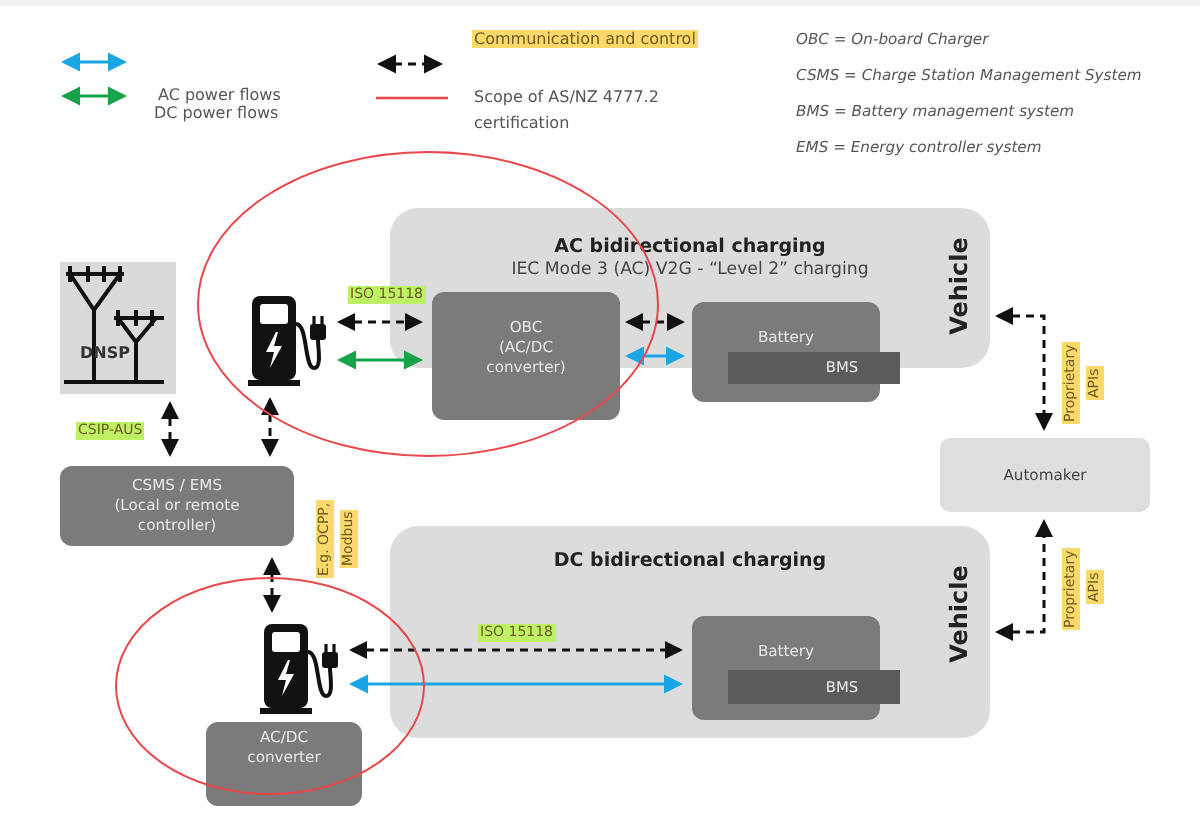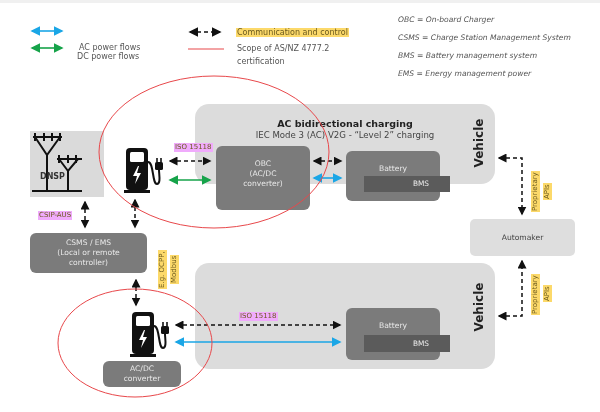--- a/index.html
+++ b/index.html
@@ -10,21 +10,21 @@
   .legend-text { font-size: 8px; color: #555; line-height: 12px; }
   .hl { background: #fcd96a; color: #6b5a1e; padding: 0 1px; }
   .abbr { font-size: 7.6px; color: #555; font-style: italic; }
   .panel { position: absolute; background: #dcdcdc; border-radius: 14px; }
   .panel-title { position: absolute; width: 100%; text-align: center; font-weight: bold; font-size: 9.5px; color: #222; }
   .panel-sub { position: absolute; width: 100%; text-align: center; font-size: 8.6px; color: #444; }
   .vehicle { position: absolute; font-weight: bold; font-size: 12px; color: #222; transform: rotate(-90deg); transform-origin: center; white-space: nowrap; }
   .box-dark { position: absolute; background: #7b7b7b; border-radius: 6px; color: #e8e8e8; text-align: center; font-size: 7.6px; line-height: 10px; }
   .bms { position: absolute; background: #5b5b5b; color: #ececec; font-size: 7.4px; text-align: center; padding-left: 28px; }
   .box-light { position: absolute; background: #dedede; border-radius: 5px; text-align: center; font-size: 7.6px; color: #444; }
-  .label-hl { position: absolute; background: #f0abfc; color: #6b5a1e; font-size: 7px; white-space: nowrap; padding: 0 1px; line-height: 9px; }
+  .label-hl { position: absolute; background: #bef264; color: #6b5a1e; font-size: 7px; white-space: nowrap; padding: 0 1px; line-height: 9px; }
   .vlabel { position: absolute; transform: rotate(-90deg); transform-origin: left top; font-size: 7px; line-height: 8.5px; background: #fcd96a; color: #6b5a1e; white-space: nowrap; padding: 0 1px; }
   svg.overlay { position: absolute; left: 0; top: 0; }
 </style>
 </head>
 <body>
 
 <div class="topbar"></div>
 
 <svg class="overlay" width="600" height="412">
   <defs>
@@ -38,53 +38,54 @@
         <path d="M0,0 L6,3 L0,6 z" fill="#111"></path>
       </marker>
   </defs>
   <line x1="32" y1="31" x2="62" y2="31" stroke="#1aa6e6" stroke-width="1.6" marker-start="url(#ab)" marker-end="url(#ab)"></line>
   <line x1="32" y1="48" x2="62" y2="48" stroke="#16a34a" stroke-width="1.6" marker-start="url(#ag)" marker-end="url(#ag)"></line>
   <line x1="190" y1="32" x2="220" y2="32" stroke="#111" stroke-width="1.6" stroke-dasharray="4,3" marker-start="url(#ak)" marker-end="url(#ak)"></line>
   <line x1="188" y1="49" x2="224" y2="49" stroke="#e8484b" stroke-width="1.2"></line>
 </svg>
 <div class="abs legend-text" style="left:77px;top:27px;margin-top:24px;">DC power flows</div>
 <div class="abs legend-text" style="left:79px;top:42px;">AC power flows</div>
-<div class="abs legend-text" style="left:236px;top:27px;"><span class="hl">Communication and control</span></div>
+<div class="abs legend-text" style="left:236px;top:14px;"><span class="hl">Communication and control</span></div>
 <div class="abs legend-text" style="left:237px;top:43px;">Scope of AS/NZ 4777.2</div>
 <div class="abs legend-text" style="left:237px;top:56px;">certification</div>
 
 <div class="abs abbr" style="left:398px;top:15px;">OBC = On-board Charger</div>
 <div class="abs abbr" style="left:398px;top:33px;">CSMS = Charge Station Management System</div>
 <div class="abs abbr" style="left:398px;top:51px;">BMS = Battery management system</div>
-<div class="abs abbr" style="left:398px;top:69px;">EMS = Energy management power</div>
+<div class="abs abbr" style="left:398px;top:69px;">EMS = Energy controller system</div>
 
 <div class="panel" style="left:195px;top:104px;width:300px;height:80px;">
   <div class="panel-title" style="top:14px;">AC bidirectional charging</div>
   <div class="panel-sub" style="top:26px;">IEC Mode 3 (AC) V2G - “Level 2” charging</div>
 </div>
 <div class="box-dark" style="left:216px;top:146px;width:94px;height:64px;padding-top:13px;box-sizing:border-box;">
   <div>OBC</div>
   <div>(AC/DC</div>
   <div>converter)</div>
 </div>
 <div class="box-dark" style="left:346px;top:151px;width:94px;height:50px;">
   <div style="position:absolute;top:13px;width:100%;">Battery</div>
   <div class="bms" style="left:18px;top:25px;width:58px;height:16px;line-height:16px;">BMS</div>
 </div>
 <div class="vehicle" style="left:455px;top:136px;">Vehicle</div>
 
 <div class="panel" style="left:195px;top:263px;width:300px;height:106px;">
+  <div class="panel-title" style="top:12px;">DC bidirectional charging</div>
 </div>
 <div class="box-dark" style="left:346px;top:308px;width:94px;height:52px;">
   <div style="position:absolute;top:13px;width:100%;">Battery</div>
   <div class="bms" style="left:18px;top:27px;width:58px;height:17px;line-height:17px;">BMS</div>
 </div>
 <div class="vehicle" style="left:455px;top:300px;">Vehicle</div>
 
-<div class="abs" style="left:30px;top:131px;width:74px;height:66px;background:#dadada;">
+<div class="abs" style="left:30px;top:131px;width:58px;height:66px;background:#dadada;">
   <svg width="54" height="66">
     <g stroke="#111" stroke-width="2" fill="none">
       <line x1="3" y1="6" x2="32" y2="6"></line>
       <line x1="5" y1="2" x2="5" y2="10"></line>
         <line x1="14" y1="2" x2="14" y2="10"></line>
         <line x1="22" y1="2" x2="22" y2="10"></line>
         <line x1="30" y1="2" x2="30" y2="10"></line>
       <path d="M5,6 L17,24 L30,6"></path>
       <line x1="17" y1="24" x2="17" y2="60"></line>
       <line x1="27" y1="28" x2="52" y2="28"></line>
@@ -106,21 +107,21 @@
   <div>controller)</div>
 </div>
 
 <div class="vlabel" style="left:158px;top:289px;">E.g. OCPP,</div>
 <div class="vlabel" style="left:170px;top:284px;">Modbus</div>
 
 <div class="label-hl" style="left:174px;top:143px;">ISO 15118</div>
 
 <div class="label-hl" style="left:239px;top:312px;">ISO 15118</div>
 
-<div class="box-dark" style="left:103px;top:361px;width:78px;height:26px;padding-top:3px;box-sizing:border-box;">
+<div class="box-dark" style="left:103px;top:361px;width:78px;height:42px;padding-top:3px;box-sizing:border-box;">
   <div>AC/DC</div>
   <div>converter</div>
 </div>
 
 <div class="box-light" style="left:470px;top:219px;width:105px;height:37px;line-height:37px;">
   <span>Automaker</span>
 </div>
 <div class="vlabel" style="left:531px;top:212px;">Proprietary</div>
 <div class="vlabel" style="left:543px;top:200px;">APIs</div>
 <div class="vlabel" style="left:531px;top:315px;">Proprietary</div>

